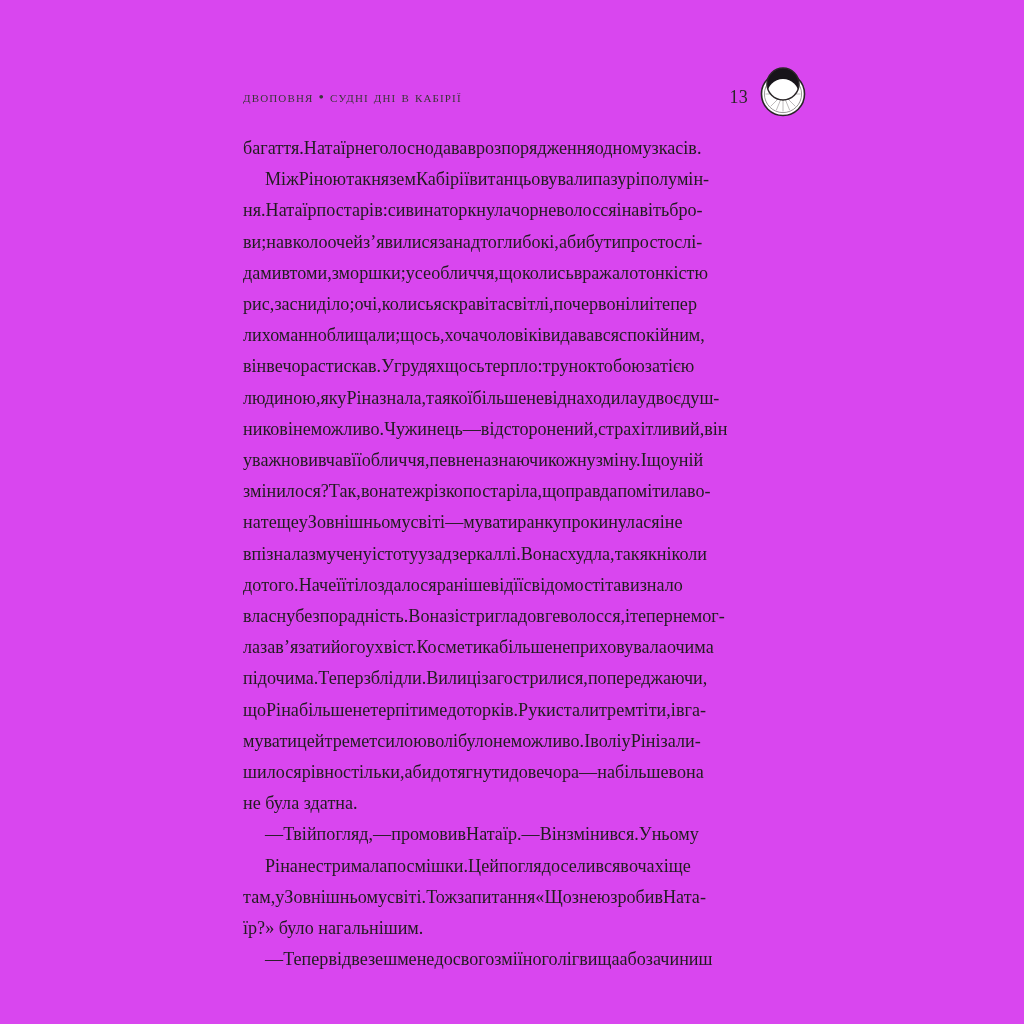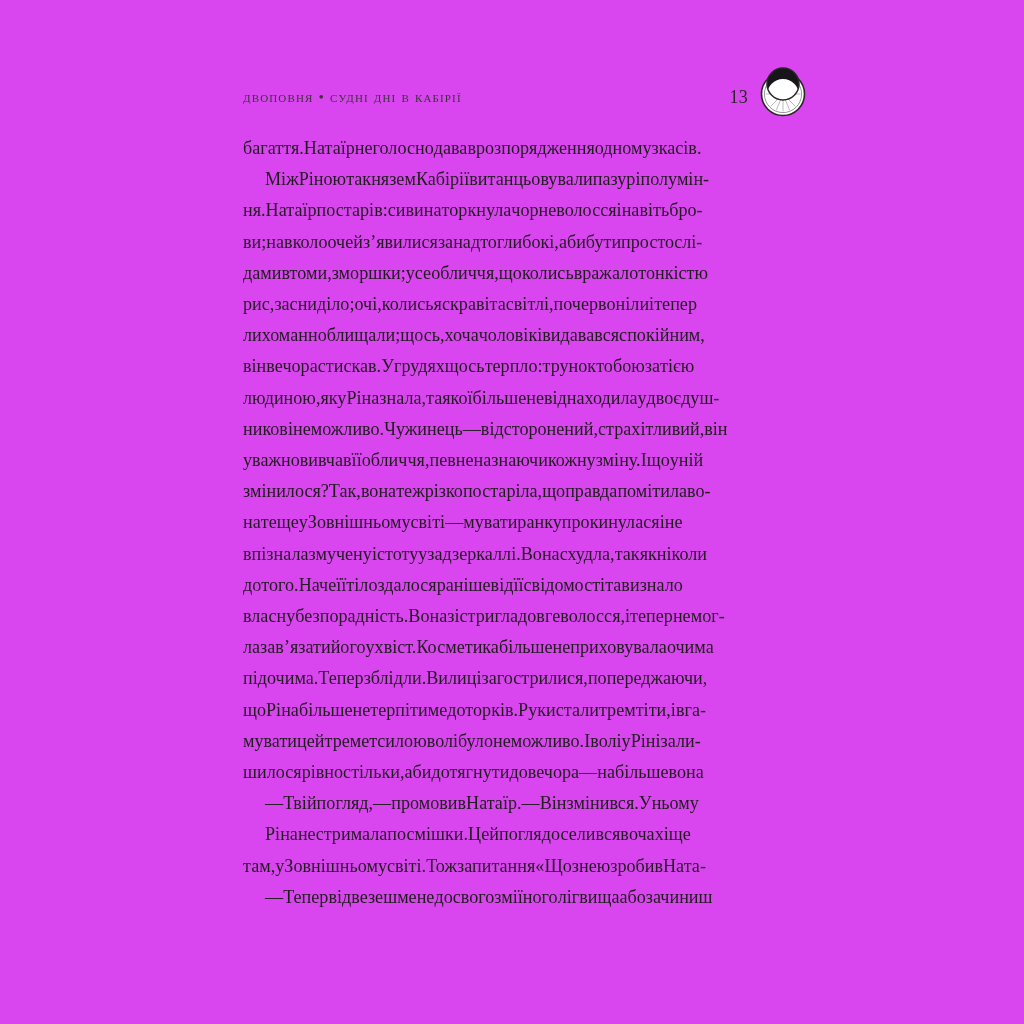--- a/index.html
+++ b/index.html
@@ -158,26 +158,28 @@
         <div class="tline just"><span class="w">змінилося?</span><span class="w">Так,</span><span class="w">вона</span><span class="w">теж</span><span class="w">різко</span><span class="w">постаріла,</span><span class="w">щоправда</span><span class="w">помітила</span><span class="w">во-</span></div>
         <div class="tline just"><span class="w">на</span><span class="w">те</span><span class="w">ще</span><span class="w">у</span><span class="w">Зовнішньому</span><span class="w">світі</span><span class="w">—</span><span class="w">мувати</span><span class="w">ранку</span><span class="w">прокинулася</span><span class="w">і</span><span class="w">не</span></div>
         <div class="tline just"><span class="w">впізнала</span><span class="w">змучену</span><span class="w">істоту</span><span class="w">у</span><span class="w">задзеркаллі.</span><span class="w">Вона</span><span class="w">схудла,</span><span class="w">так</span><span class="w">як</span><span class="w">ніколи</span></div>
         <div class="tline just"><span class="w">до</span><span class="w">того.</span><span class="w">Наче</span><span class="w">її</span><span class="w">тіло</span><span class="w">здалося</span><span class="w">раніше</span><span class="w">від</span><span class="w">її</span><span class="w">свідомості</span><span class="w">та</span><span class="w">визнало</span></div>
         <div class="tline just"><span class="w">власну</span><span class="w">безпорадність.</span><span class="w">Вона</span><span class="w">зістригла</span><span class="w">довге</span><span class="w">волосся,</span><span class="w">і</span><span class="w">тепер</span><span class="w">не</span><span class="w">мог-</span></div>
         <div class="tline just"><span class="w">ла</span><span class="w">зав’язати</span><span class="w">його</span><span class="w">у</span><span class="w">хвіст.</span><span class="w">Косметика</span><span class="w">більше</span><span class="w">не</span><span class="w">приховувала</span><span class="w">очима</span></div>
         <div class="tline just"><span class="w">під</span><span class="w">очима.</span><span class="w">Тепер</span><span class="w">зблідли.</span><span class="w">Вилиці</span><span class="w">загострилися,</span><span class="w">попереджаючи,</span></div>
         <div class="tline just"><span class="w">що</span><span class="w">Ріна</span><span class="w">більше</span><span class="w">не</span><span class="w">терпітиме</span><span class="w">доторків.</span><span class="w">Руки</span><span class="w">стали</span><span class="w">тремтіти,</span><span class="w">і</span><span class="w">вга-</span></div>
         <div class="tline just"><span class="w">мувати</span><span class="w">цей</span><span class="w">тремет</span><span class="w">силою</span><span class="w">волі</span><span class="w">було</span><span class="w">неможливо.</span><span class="w">І</span><span class="w">волі</span><span class="w">у</span><span class="w">Ріні</span><span class="w">зали-</span></div>
         <div class="tline just"><span class="w">шилося</span><span class="w">рівно</span><span class="w">стільки,</span><span class="w">аби</span><span class="w">дотягнути</span><span class="w">до</span><span class="w">вечора</span><span class="w">—</span><span class="w">на</span><span class="w">більше</span><span class="w">вона</span></div>
+        <div class="tline">не була здатна.</div>
       </div>
       <div class="para">
         <div class="tline just"><span class="ind-space"></span><span class="w">—</span><span class="w">Твій</span><span class="w">погляд,</span><span class="w">—</span><span class="w">промовив</span><span class="w">Натаїр.</span><span class="w">—</span><span class="w">Він</span><span class="w">змінився.</span><span class="w">У</span><span class="w">ньому</span></div>
       </div>
       <div class="para">
         <div class="tline just"><span class="ind-space"></span><span class="w">Ріна</span><span class="w">не</span><span class="w">стримала</span><span class="w">посмішки.</span><span class="w">Цей</span><span class="w">погляд</span><span class="w">оселився</span><span class="w">в</span><span class="w">очах</span><span class="w">іще</span></div>
         <div class="tline just"><span class="w">там,</span><span class="w">у</span><span class="w">Зовнішньому</span><span class="w">світі.</span><span class="w">Тож</span><span class="w">запитання</span><span class="w">«Що</span><span class="w">з</span><span class="w">нею</span><span class="w">зробив</span><span class="w">Ната-</span></div>
+        <div class="tline">їр?» було нагальнішим.</div>
       </div>
       <div class="para">
         <div class="tline just"><span class="ind-space"></span><span class="w">—</span><span class="w">Тепер</span><span class="w">відвезеш</span><span class="w">мене</span><span class="w">до</span><span class="w">свого</span><span class="w">зміїного</span><span class="w">лігвища</span><span class="w">або</span><span class="w">зачиниш</span></div>
       </div>
     </div>
 
 </div>
 
 </body></html>

